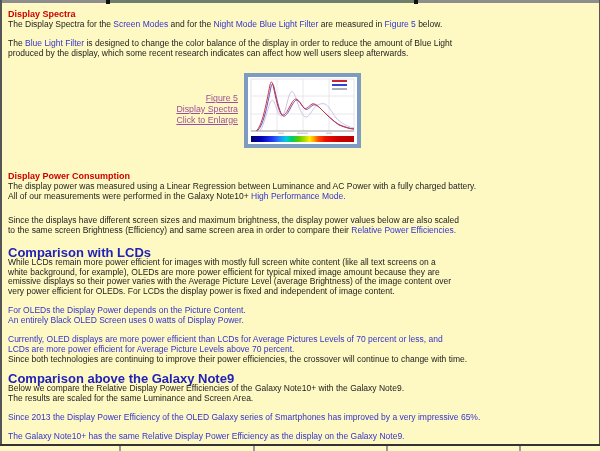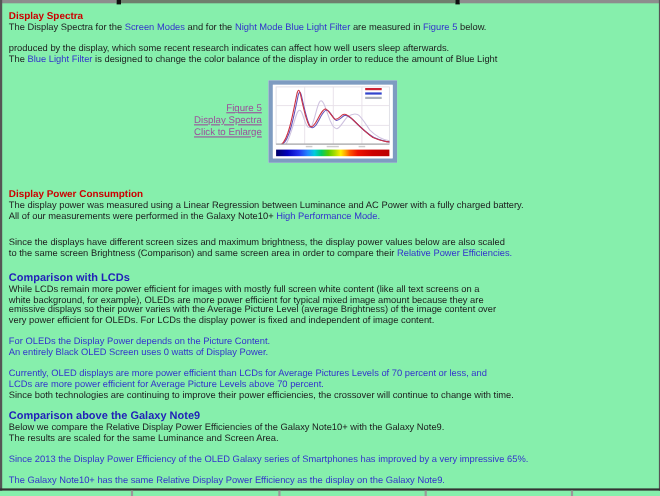--- a/index.html
+++ b/index.html
@@ -1,28 +1,28 @@
 <!DOCTYPE html>
 <html><head>
 <meta charset="utf-8">
 <style>
   html,body{margin:0;padding:0;background:#fff;}
-  .page{position:relative;width:600px;height:451px;background:#86efac;overflow:hidden;
+  .page{position:relative;width:600px;height:451px;background:#fef9c3;overflow:hidden;
         font-family:"Liberation Sans",sans-serif;font-size:8.5px;line-height:9.7px;color:#1c1c1c;}
   
   .edge{position:absolute;background:#555;}
   .topbar{position:absolute;top:0;height:3px;background:#8d8d8d;}
   .topbar.sage{background:#6f7f6d;}
   .toptick{position:absolute;top:0;width:4px;height:4px;background:#101010;}
   .bottomline{position:absolute;left:0;top:444px;width:600px;height:2px;background:#333;}
   .bottomtick{position:absolute;top:446px;width:2px;height:5px;background:#999;}
   
   .content{position:absolute;left:8px;top:10px;right:8px;}
   .h-red{color:#cc0000;font-weight:bold;font-size:9px;line-height:9.7px;}
-  .h-blue{color:#2222b8;font-weight:bold;font-size:10px;line-height:9.7px;}
+  .h-blue{color:#2222b8;font-weight:bold;font-size:13px;line-height:9.7px;}
   .line{white-space:nowrap;}
   .blue{color:#3333cc;}
   .link{color:#3333cc;cursor:pointer;}
   .mt{margin-top:9.5px;}
   .mt-lg{margin-top:12.5px;}
   
   .figrow{display:flex;margin-top:15px;height:75px;}
   .figlinks{flex:0 0 230px;text-align:right;padding-top:20px;line-height:10.6px;font-size:8.8px;}
   .plink{color:#9b4f9b;text-decoration:underline;cursor:pointer;display:block;}
   .thumb{margin-left:6px;width:117px;height:75px;box-sizing:border-box;border:4px solid #7e9cc1;
@@ -47,24 +47,24 @@
   <div class="bottomtick" style="left:386px;"></div>
   <div class="bottomtick" style="left:519px;"></div>
 
   <div class="content">
 
     <div class="h-red">Display Spectra</div>
     <div class="line">
       <span>The Display Spectra for the </span><span class="link">Screen Modes</span><span> and for the </span><span class="link">Night Mode Blue Light Filter</span><span> are measured in </span><span class="link">Figure 5</span><span> below.</span>
     </div>
     <div class="mt">
-      <div class="line">produced by the display, which some recent research indicates can affect how well users sleep afterwards.</div>
       <div class="line">
         <span>The </span><span class="link">Blue Light Filter</span><span> is designed to change the color balance of the display in order to reduce the amount of Blue Light</span>
       </div>
+      <div class="line">produced by the display, which some recent research indicates can affect how well users sleep afterwards.</div>
     </div>
 
     <div class="figrow">
       <div class="figlinks">
         <span class="plink">Figure 5</span>
         <span class="plink">Display Spectra</span>
         <span class="plink">Click to Enlarge</span>
       </div>
       <div class="thumb">
         <svg width="109" height="67" viewBox="0 0 109 67">
@@ -118,21 +118,21 @@
     <div class="h-red h2-power">Display Power Consumption</div>
     <div>
       <div class="line">The display power was measured using a Linear Regression between Luminance and AC Power with a fully charged battery.</div>
       <div class="line">
         <span>All of our measurements were performed in the Galaxy Note10+ </span><span class="link">High Performance Mode.</span>
       </div>
     </div>
     <div class="mt" style="margin-top:15px;">
       <div class="line">Since the displays have different screen sizes and maximum brightness, the display power values below are also scaled</div>
       <div class="line">
-        <span>to the same screen Brightness (Comparison) and same screen area in order to compare their </span><span class="link">Relative Power Efficiencies.</span>
+        <span>to the same screen Brightness (Efficiency) and same screen area in order to compare their </span><span class="link">Relative Power Efficiencies.</span>
       </div>
     </div>
 
     <div class="h-blue mt-lg">Comparison with LCDs</div>
     <div>
       <div class="line">While LCDs remain more power efficient for images with mostly full screen white content (like all text screens on a</div>
       <div class="line">white background, for example), OLEDs are more power efficient for typical mixed image amount because they are</div>
       <div class="line">emissive displays so their power varies with the Average Picture Level (average Brightness) of the image content over</div>
       <div class="line">very power efficient for OLEDs. For LCDs the display power is fixed and independent of image content.</div>
     </div>

